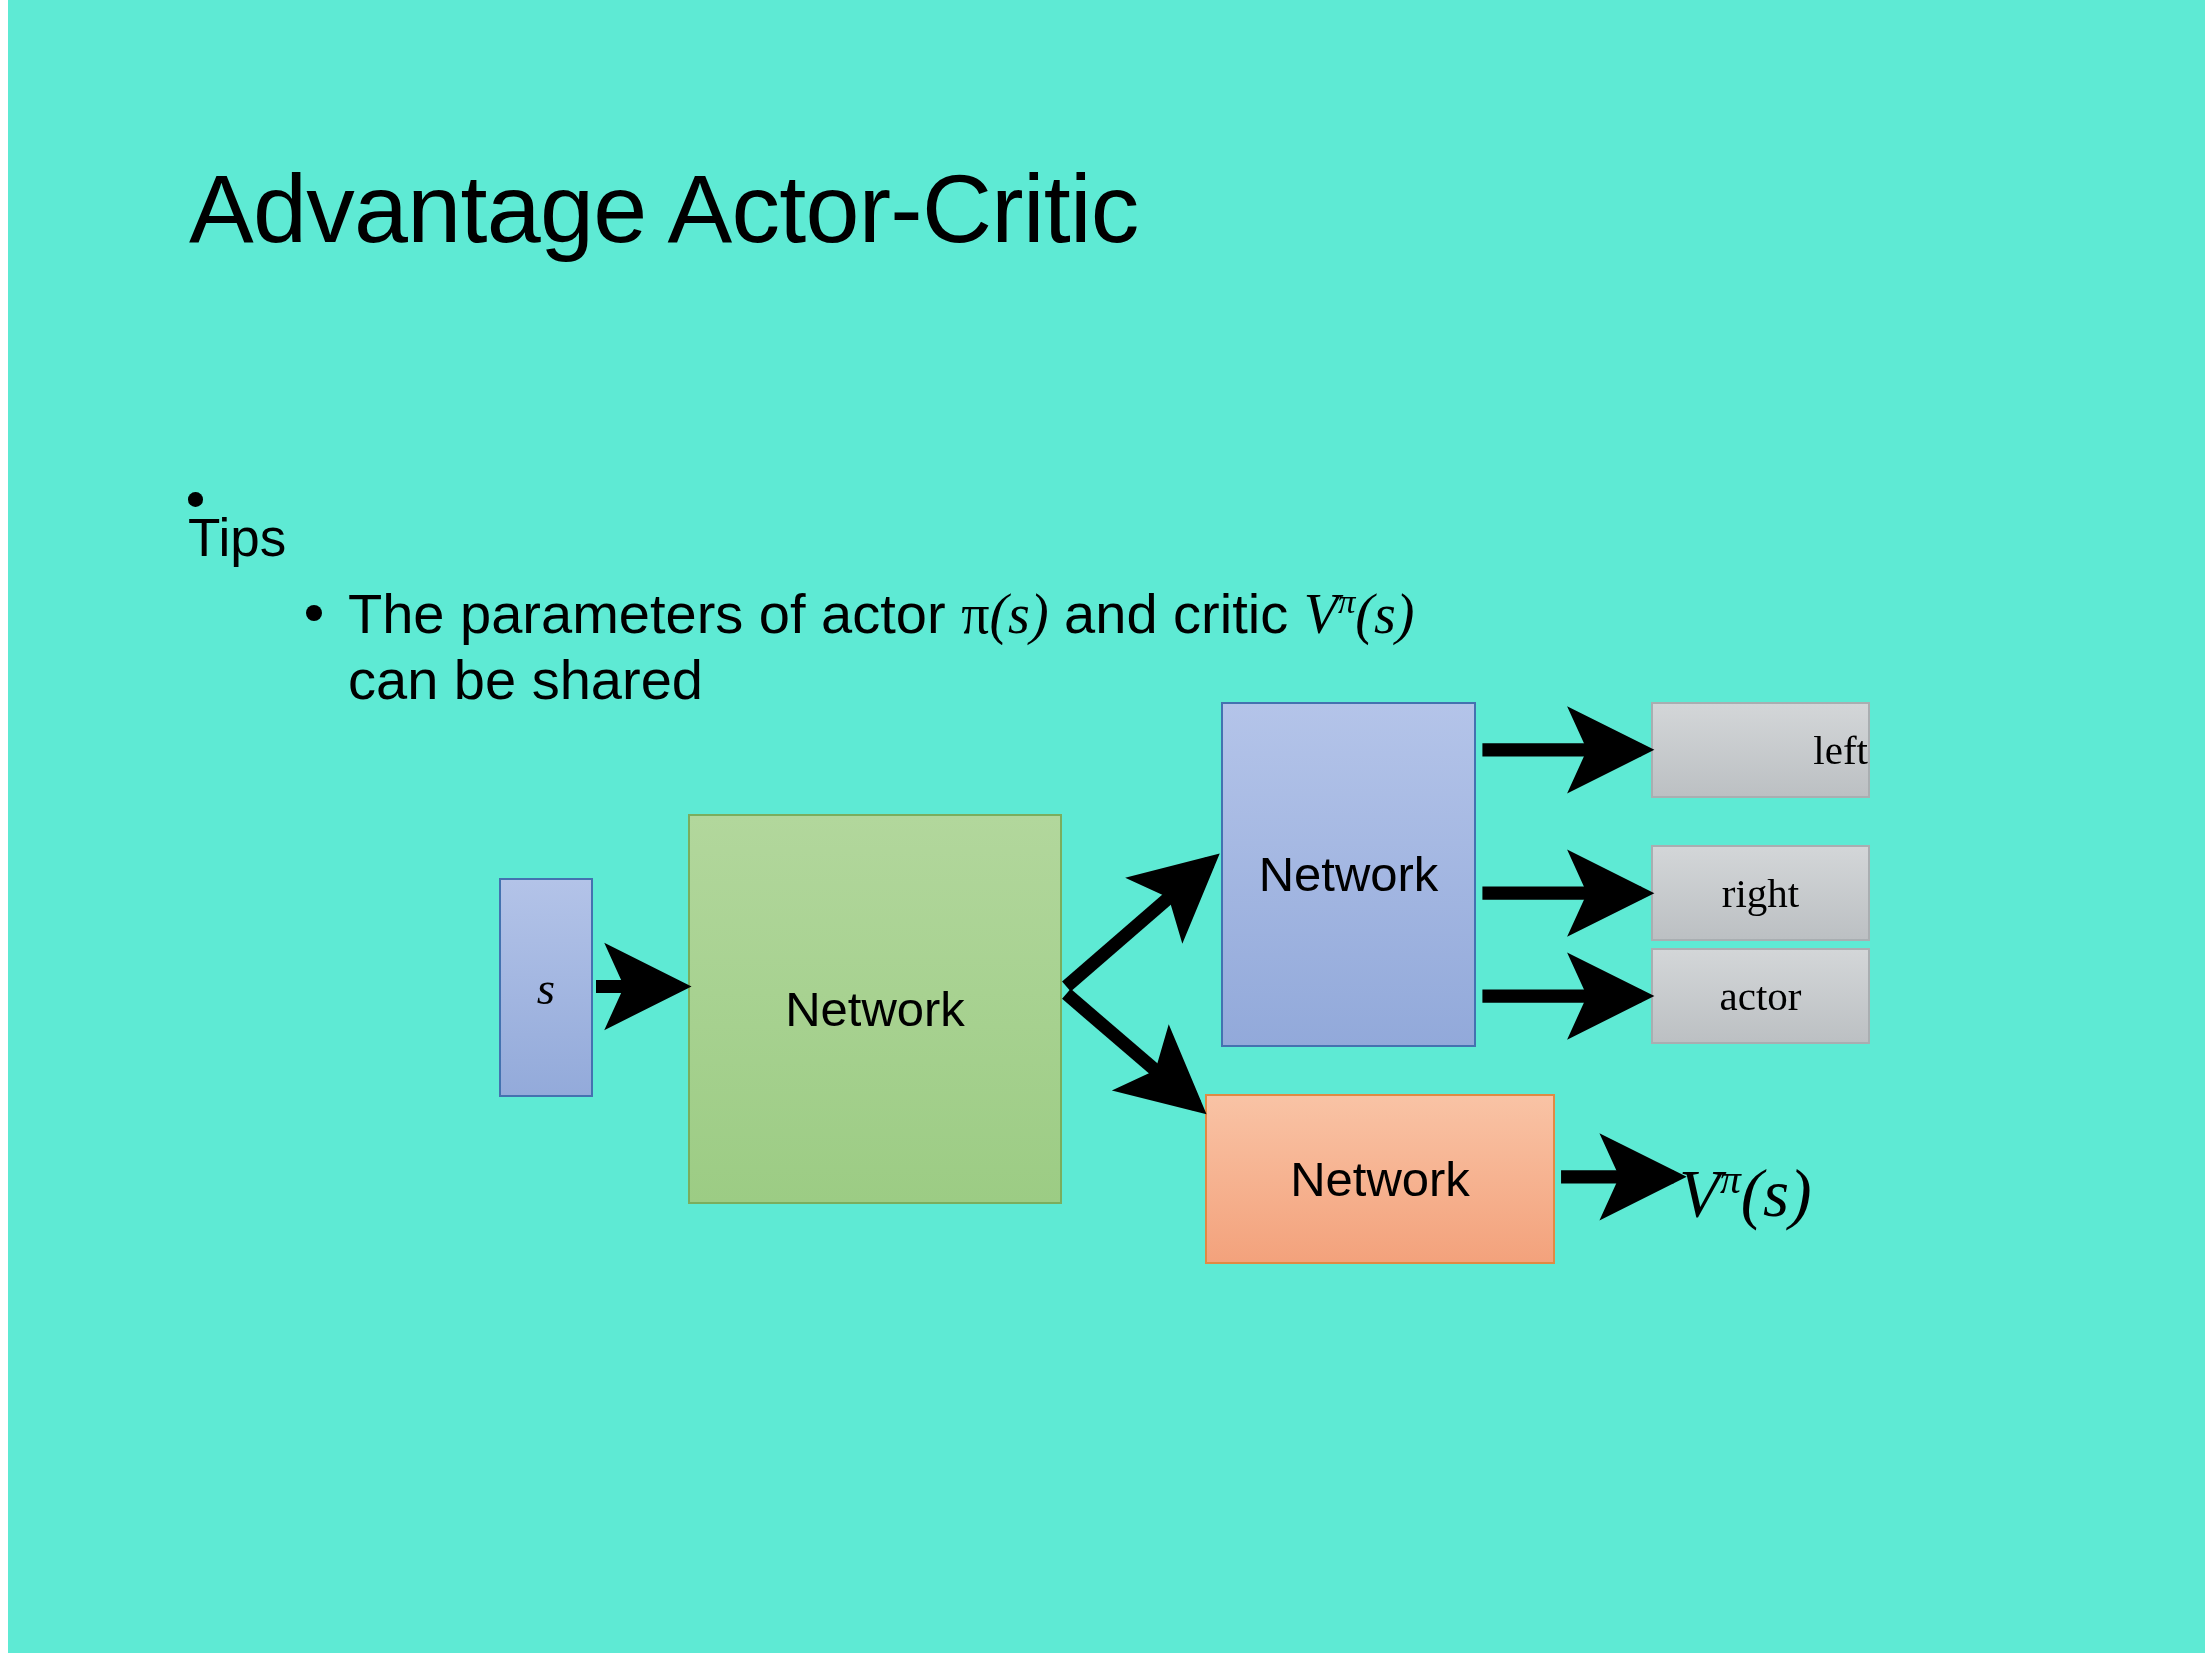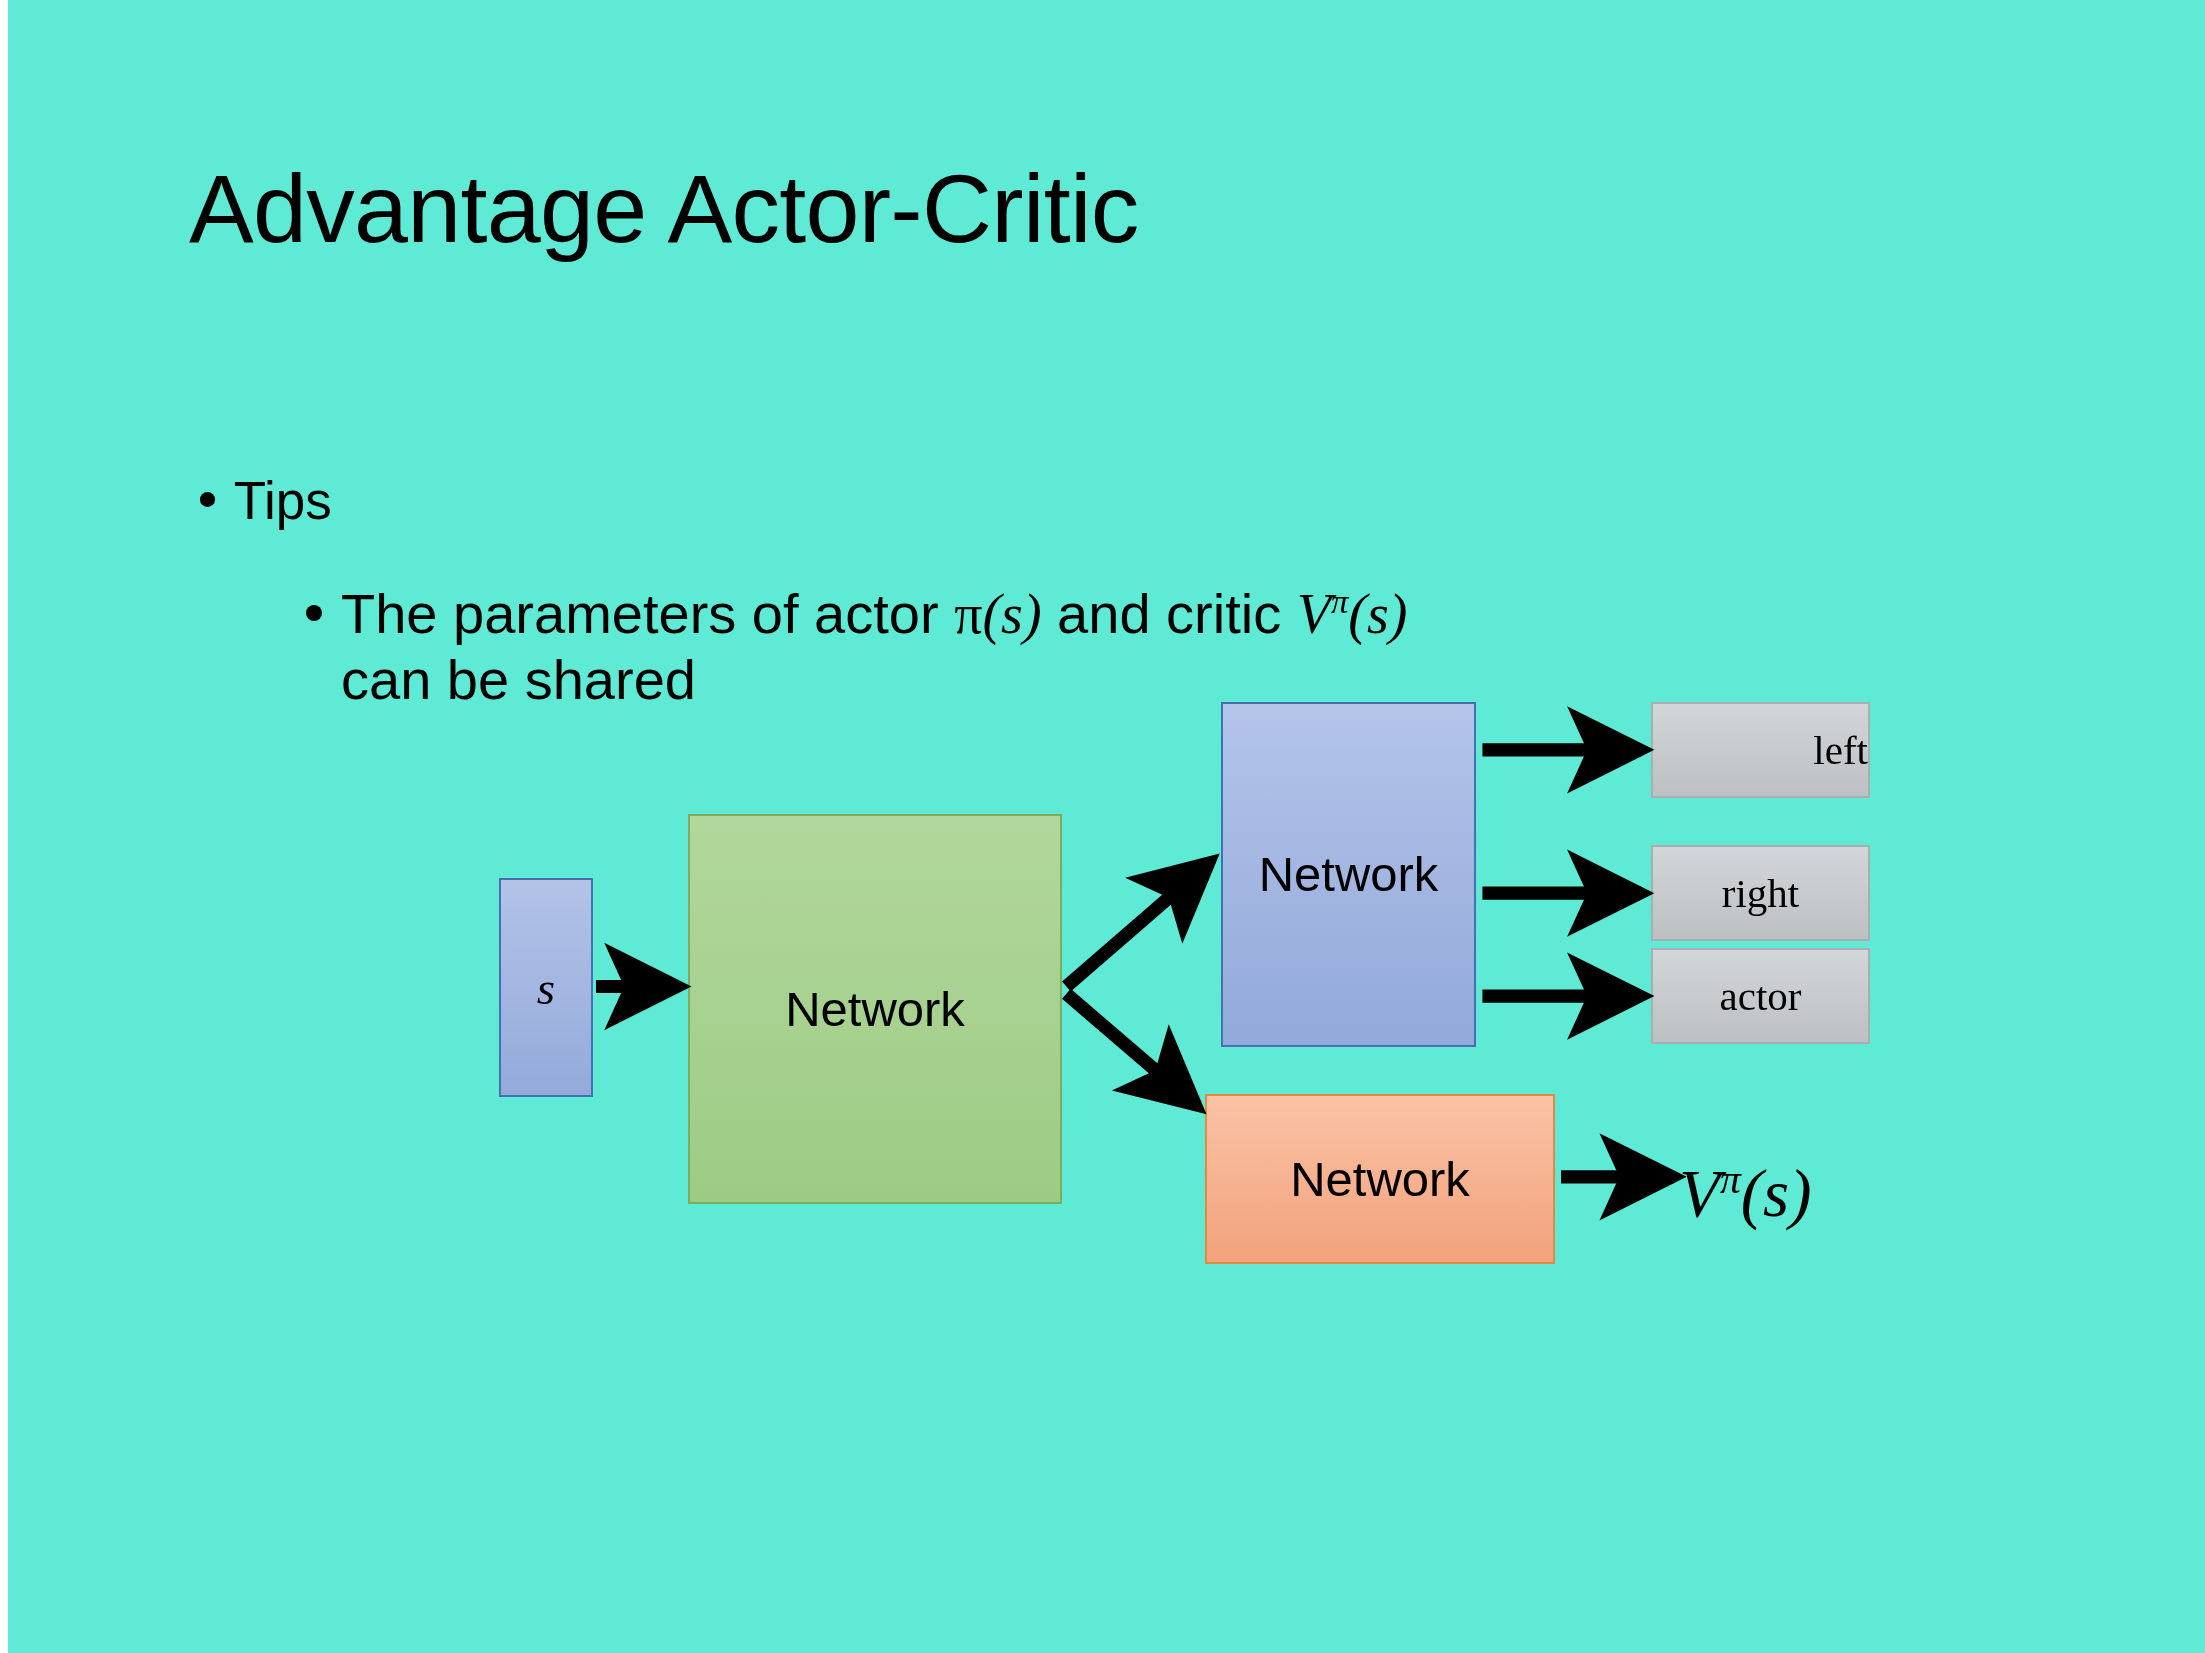--- a/index.html
+++ b/index.html
@@ -161,26 +161,26 @@
     white-space: nowrap;
   }
 </style>
 </head>
 <body>
 
 <div id="slide">
 
   <div id="slide-title">Advantage Actor-Critic</div>
 
-  <div class="bullet-row lvl1" style="left:192px; top:470px;">
+  <div class="bullet-row lvl1" style="left:180px; top:470px;flex-direction:column;">
     <span class="bullet-dot"></span>
     <span class="bullet-text">Tips</span>
   </div>
 
-  <div class="bullet-row lvl2" style="left:298px; top:581px;">
+  <div class="bullet-row lvl2" style="left:298px; top:581px;gap:7px;">
     <span class="bullet-dot"></span>
     <span class="bullet-text wrap-ok">
       <span>The parameters of actor </span><span class="mi-up">π</span><span class="mi">(s)</span><span>  and critic </span><span class="mi">V</span><span class="sup">π</span><span class="mi">(s)</span><br>
       <span>can be shared</span>
     </span>
   </div>
 
   <div class="box" id="box-state">
     <span class="state-label">s</span>
   </div>

